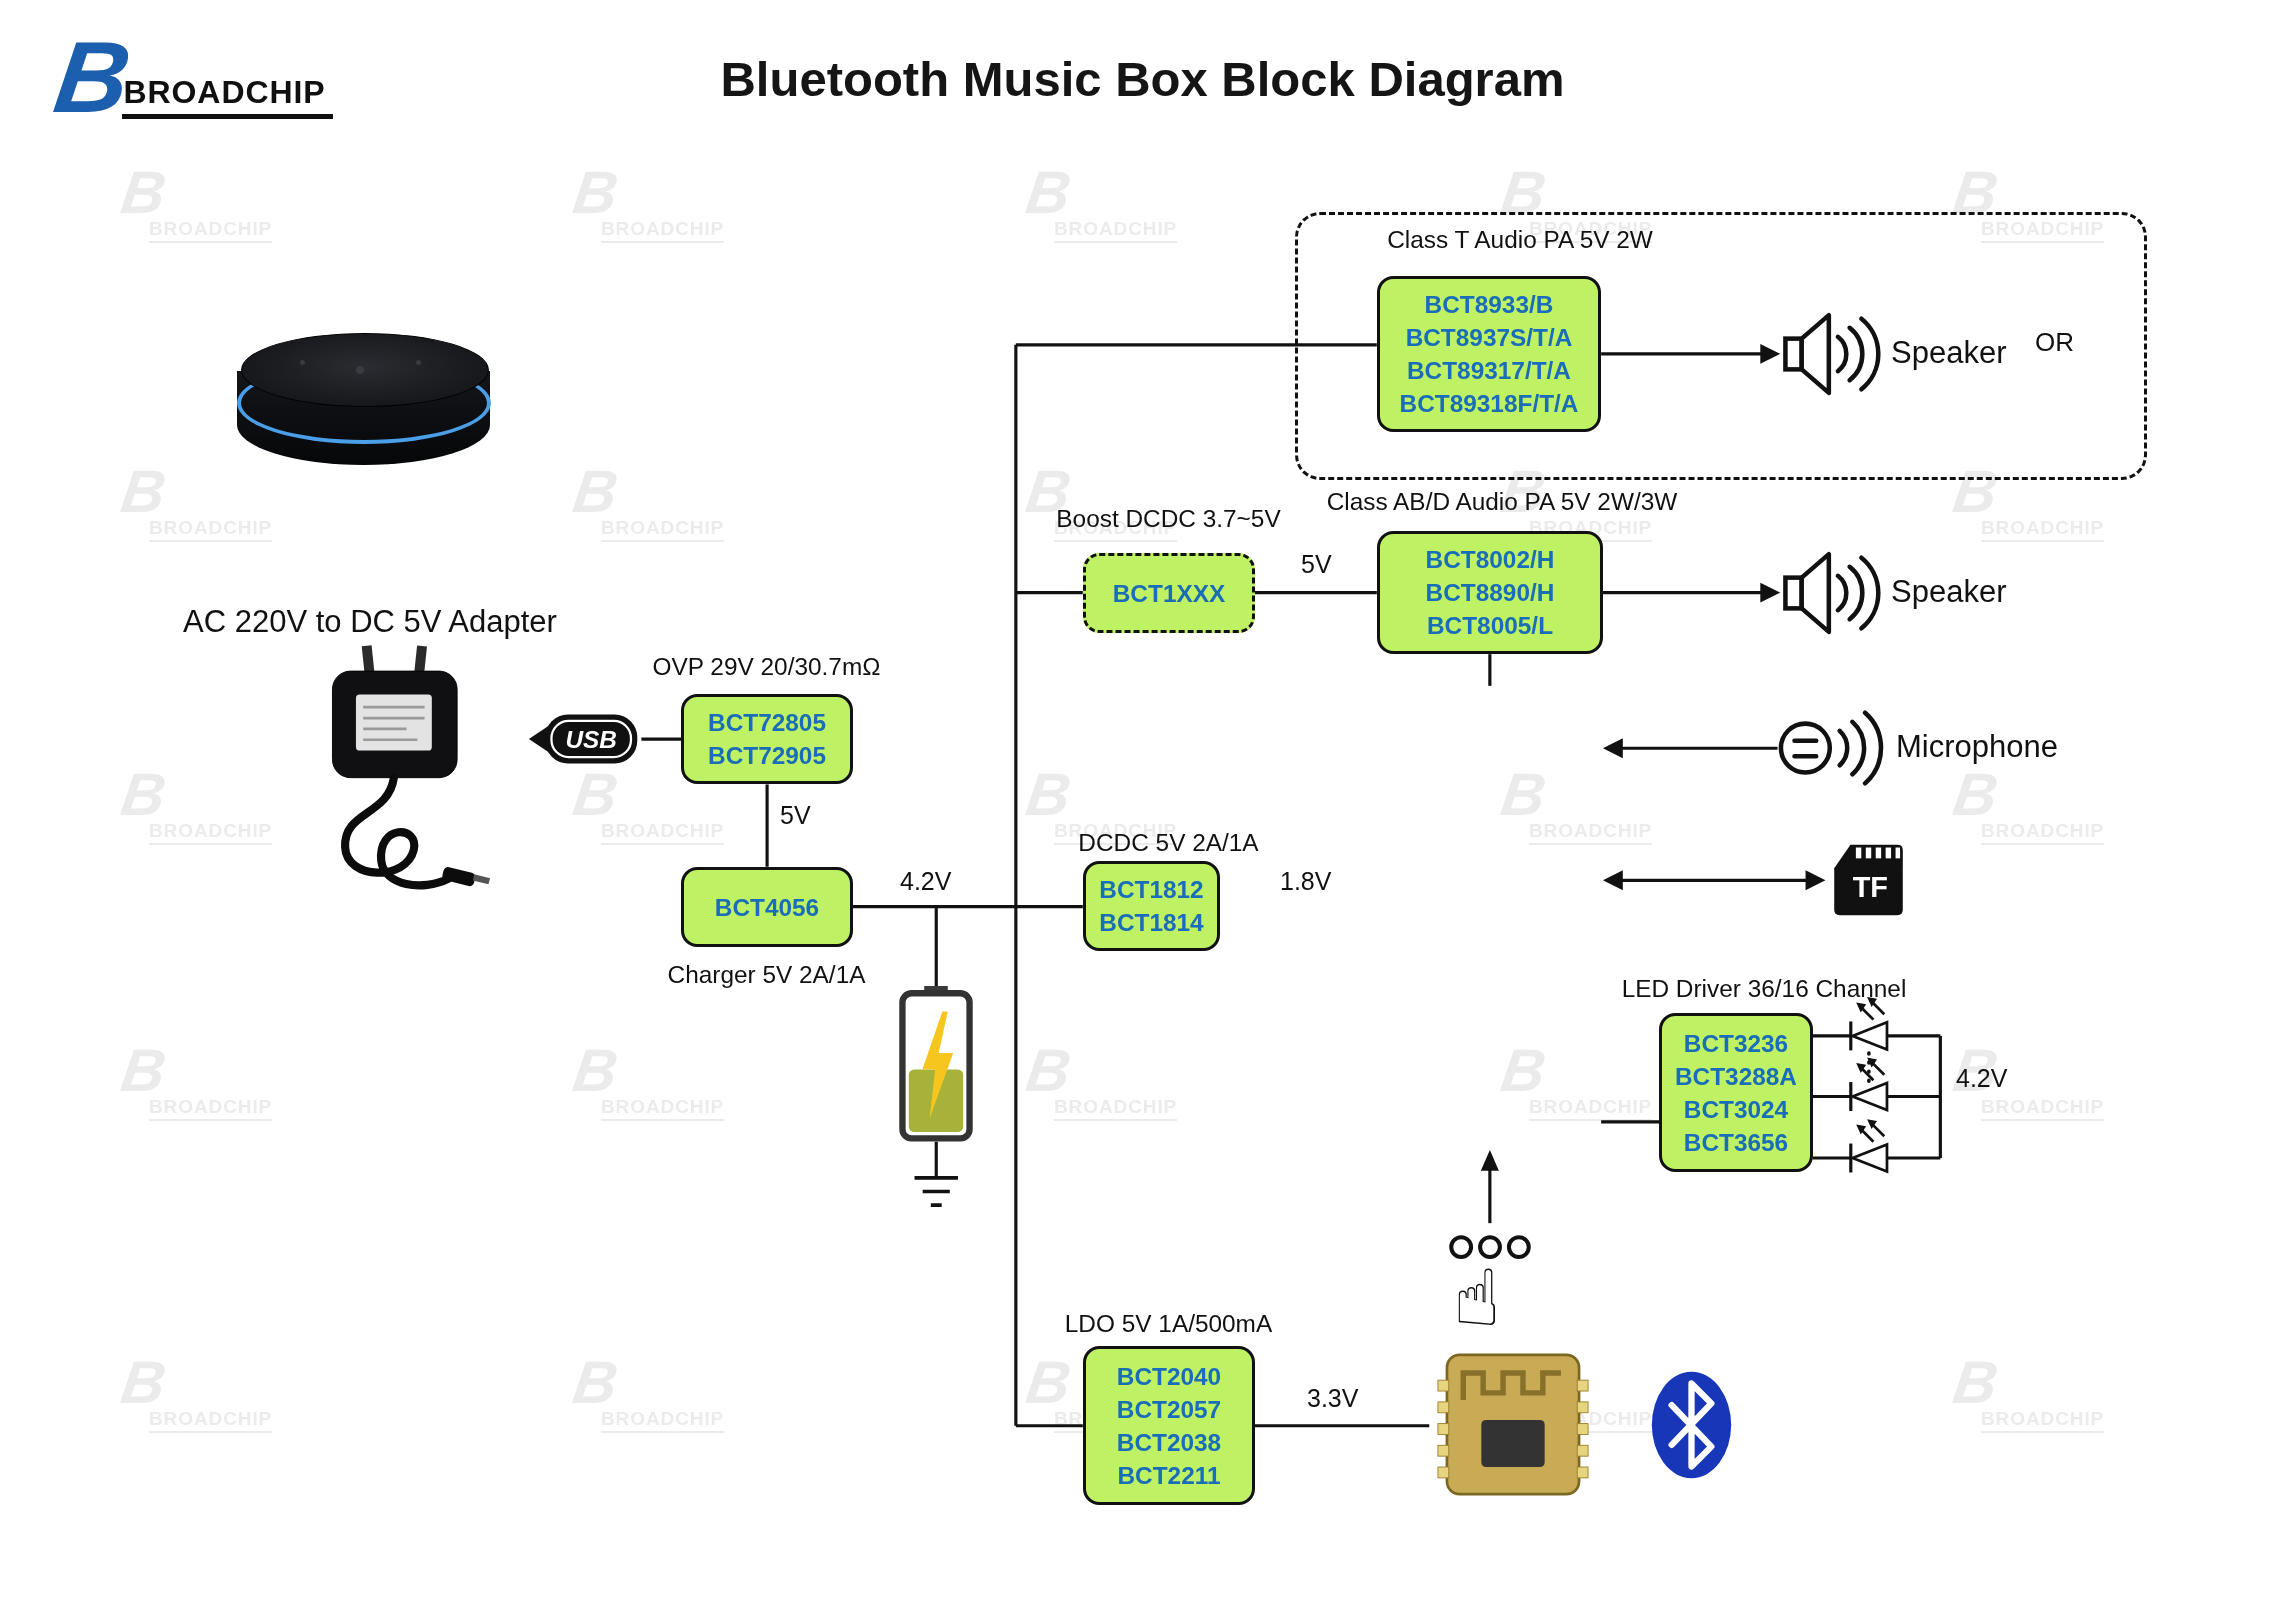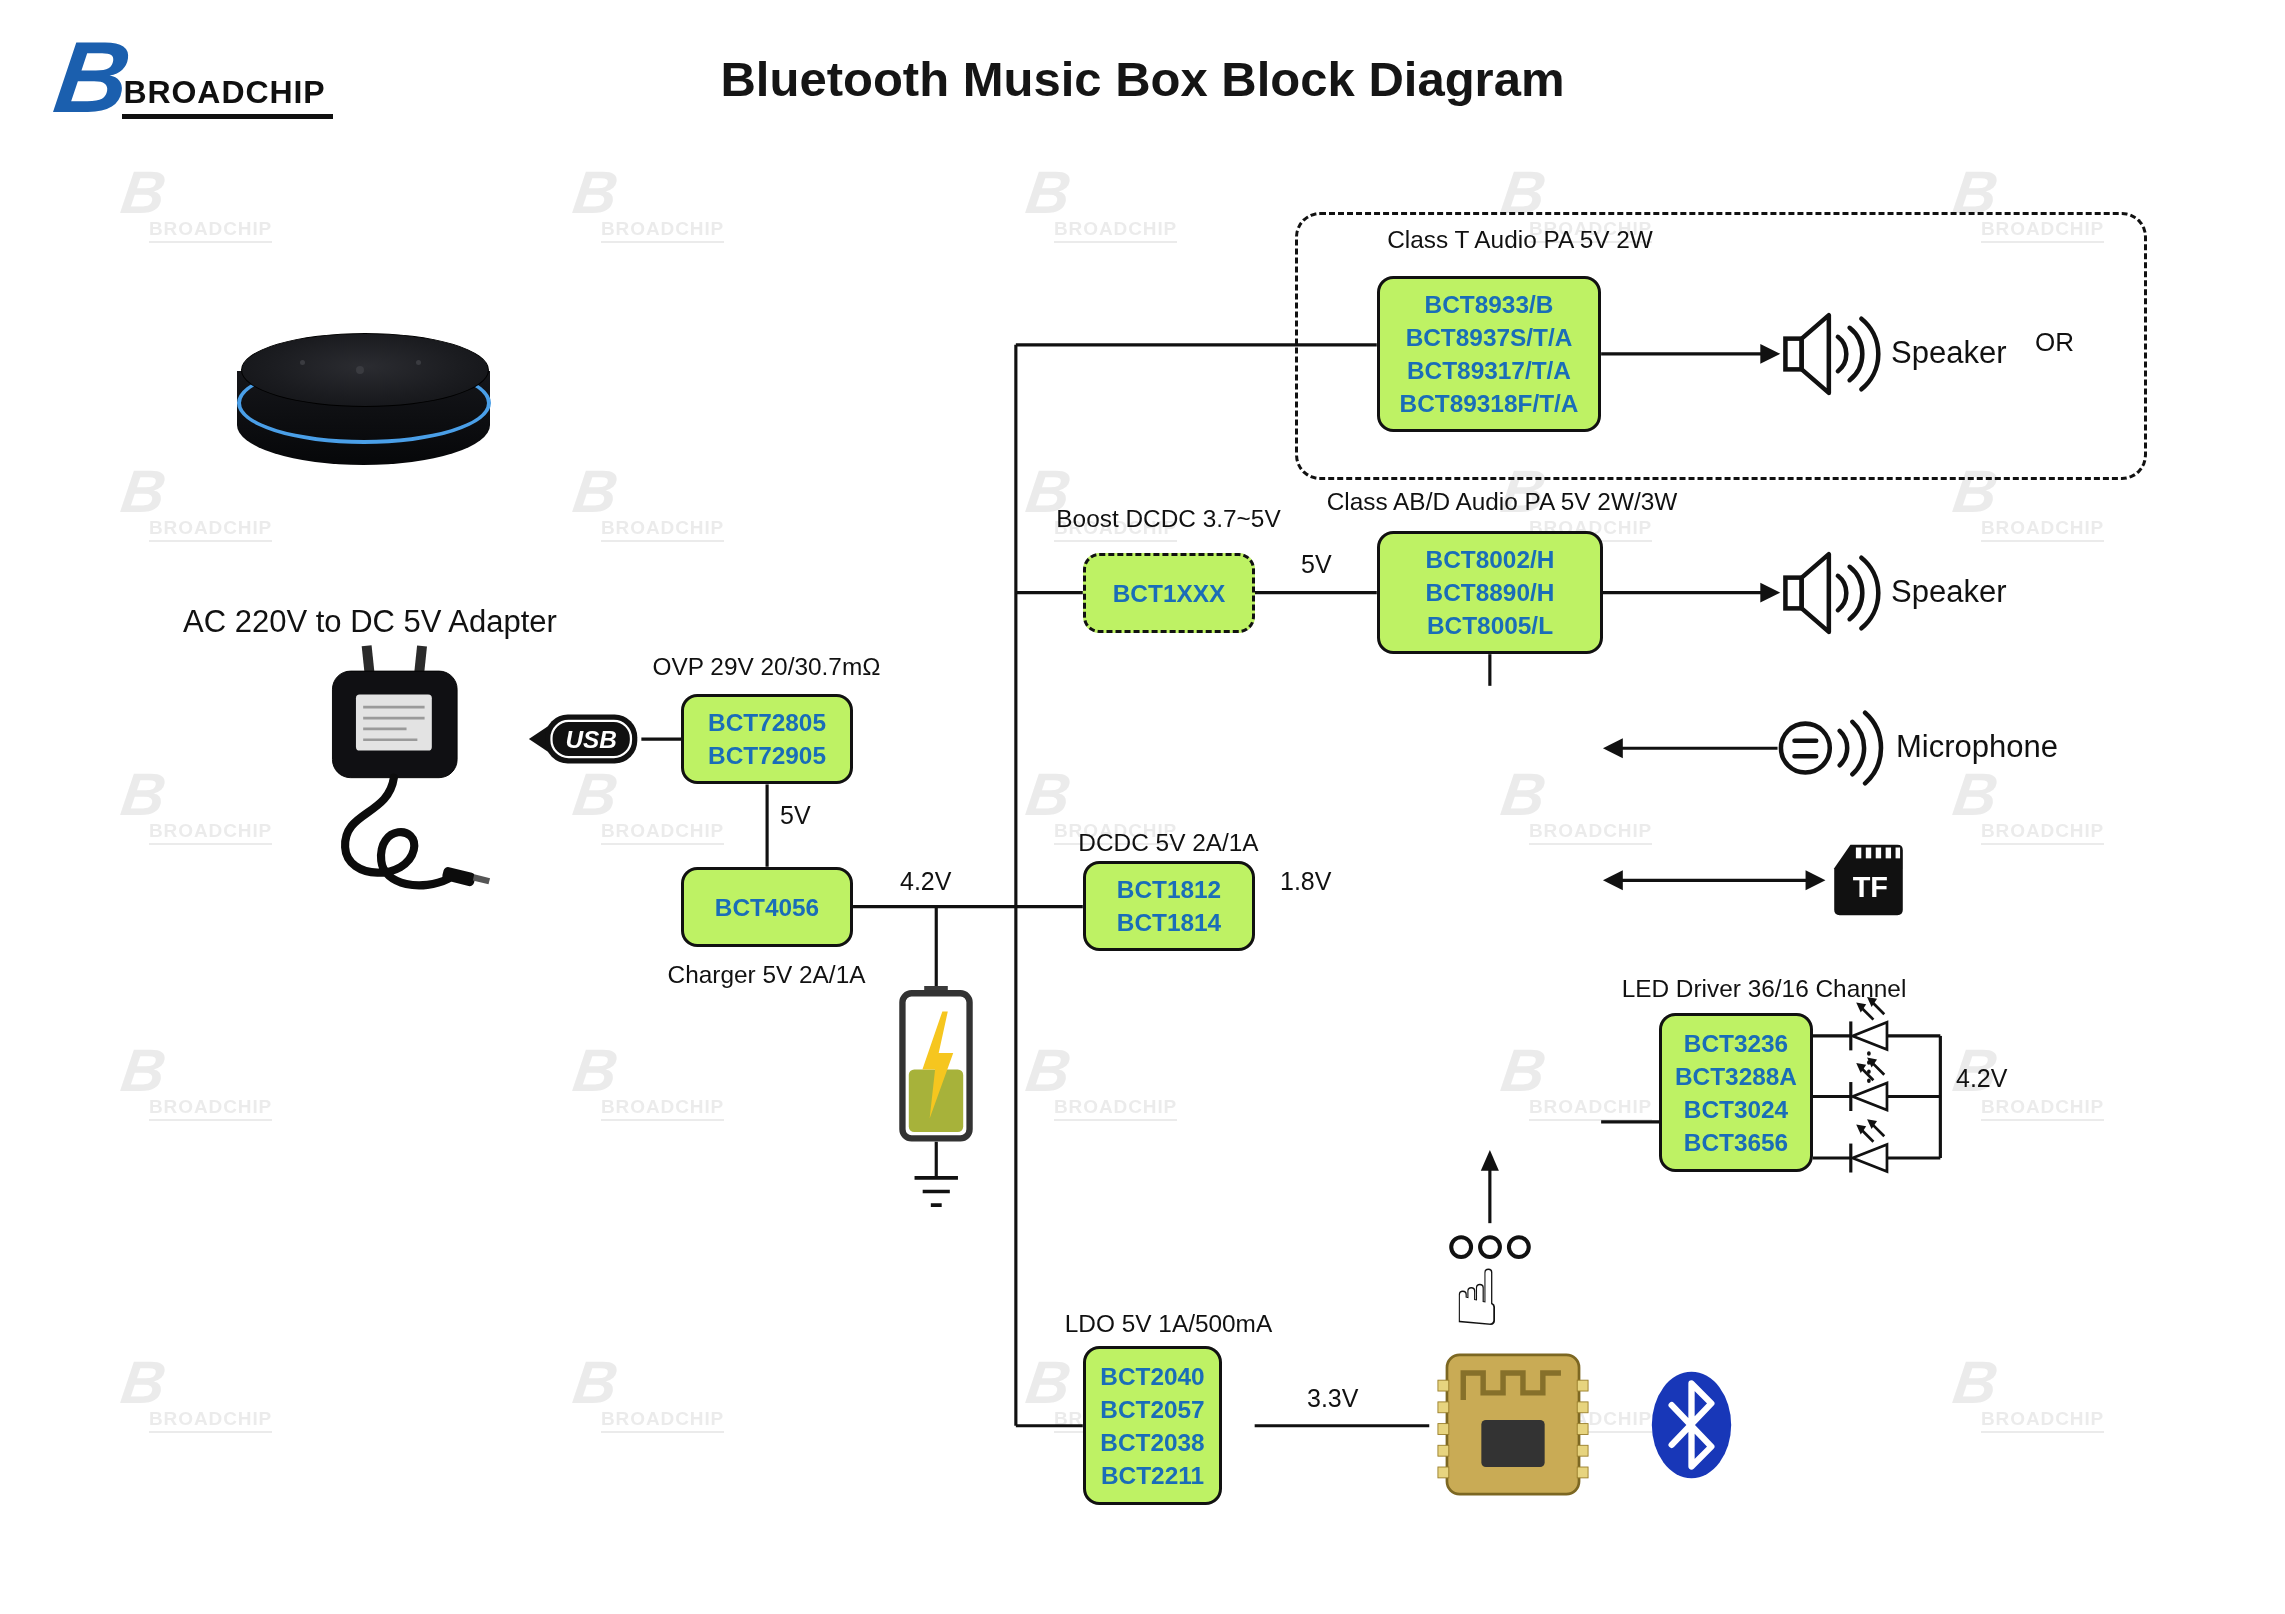--- a/index.html
+++ b/index.html
@@ -246,32 +246,32 @@
 BCT8937S/T/A
 BCT89317/T/A
 BCT89318F/T/A</div>
 
   <div class="cap" style="left:1303px;top:488px;width:398px;">Class AB/D Audio PA 5V 2W/3W</div>
   <div class="box" style="left:1377px;top:531px;width:226px;height:123px;">BCT8002/H
 BCT8890/H
 BCT8005/L</div>
 
   <div class="cap" style="left:1024px;top:829px;width:289px;">DCDC 5V 2A/1A</div>
-  <div class="box" style="left:1083px;top:861px;width:172px;height:90px;">BCT1812
+  <div class="box" style="left:1083px;top:861px;width:137px;height:90px;">BCT1812
 BCT1814</div>
 
 
   <div class="cap" style="left:1574px;top:975px;width:380px;">LED Driver 36/16 Channel</div>
   <div class="box" style="left:1659px;top:1013px;width:154px;height:159px;">BCT3236
 BCT3288A
 BCT3024
 BCT3656</div>
 
   <div class="cap" style="left:1024px;top:1310px;width:289px;">LDO 5V 1A/500mA</div>
-  <div class="box" style="left:1083px;top:1346px;width:139px;height:159px;">BCT2040
+  <div class="box" style="left:1083px;top:1346px;width:172px;height:159px;">BCT2040
 BCT2057
 BCT2038
 BCT2211</div>
 
   <div class="net" style="left:780px;top:801px;">5V</div>
   <div class="net" style="left:900px;top:867px;">4.2V</div>
   <div class="net" style="left:1301px;top:550px;">5V</div>
   <div class="net" style="left:1280px;top:867px;">1.8V</div>
   <div class="net" style="left:1307px;top:1384px;">3.3V</div>
   <div class="net" style="left:1956px;top:1064px;">4.2V</div>

